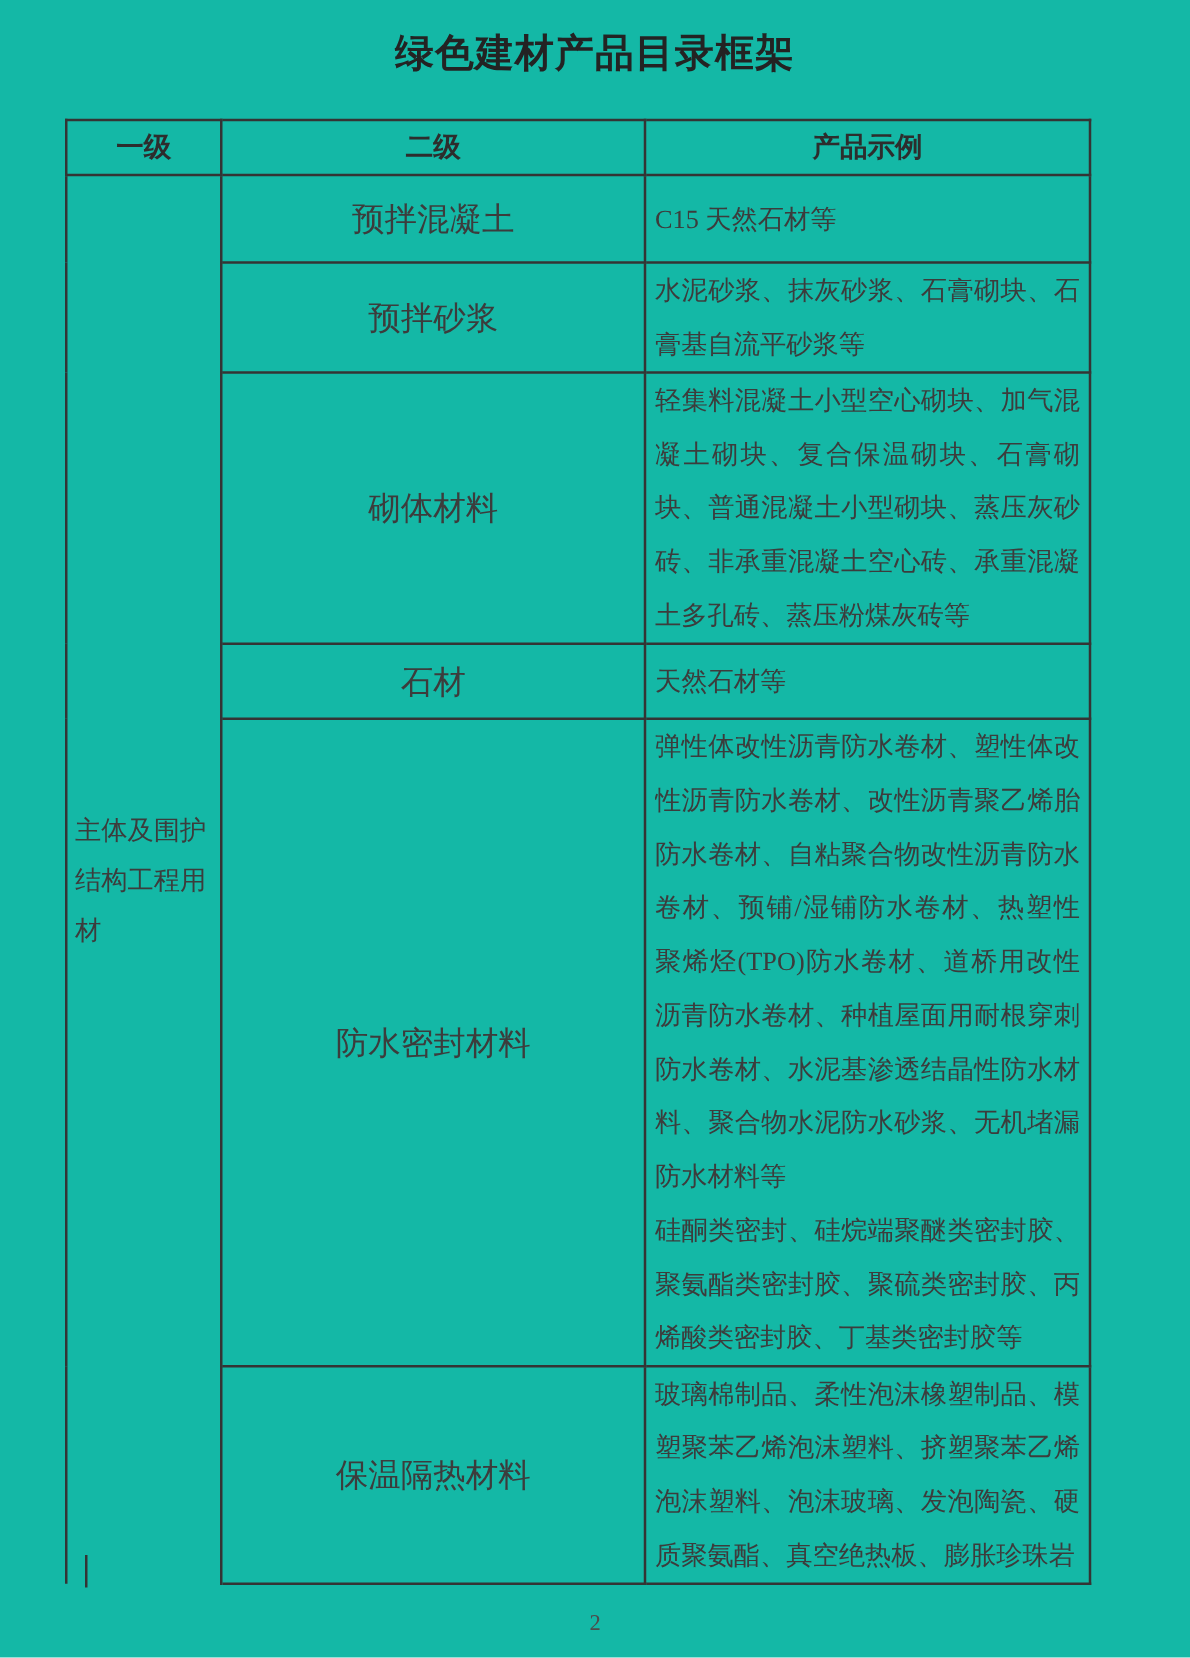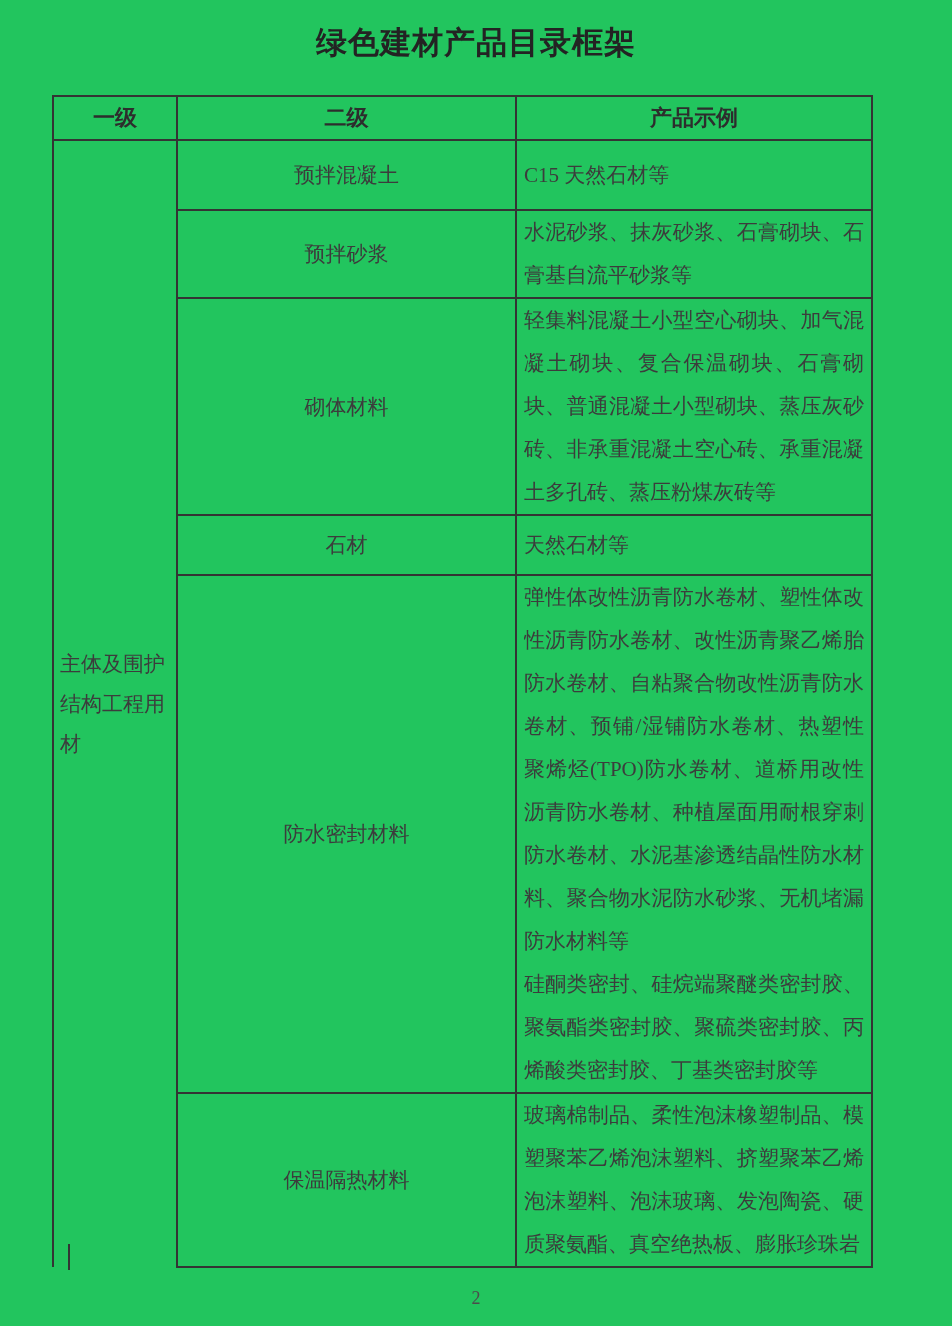--- a/index.html
+++ b/index.html
@@ -4,21 +4,21 @@
 <style>
   html, body {
     margin: 0;
     padding: 0;
     background: #ffffff;
   }
   .page {
     position: relative;
     width: 952px;
     height: 1326px;
-    background: #22c55e;
+    background: #14b8a6;
     font-family: "Liberation Serif", "DejaVu Serif", serif;
     color: #3a3a3a;
     overflow: hidden;
   }
   .doc-title {
     position: absolute;
     top: 22px;
     left: 0;
     width: 100%;
     margin: 0;
@@ -53,21 +53,21 @@
     vertical-align: middle;
     font-size: 21px;
     line-height: 40px;
     padding: 0 6px;
     border-bottom: none;
     color: #3c3c3c;
   }
   td.level2-cell {
     text-align: center;
     vertical-align: middle;
-    font-size: 21px;
+    font-size: 26px;
     color: #3c3c3c;
   }
   td.examples-cell {
     vertical-align: middle;
     font-size: 21px;
     padding: 0 7px;
     color: #3c3c3c;
   }
   .examples-text {
     line-height: 43px;

